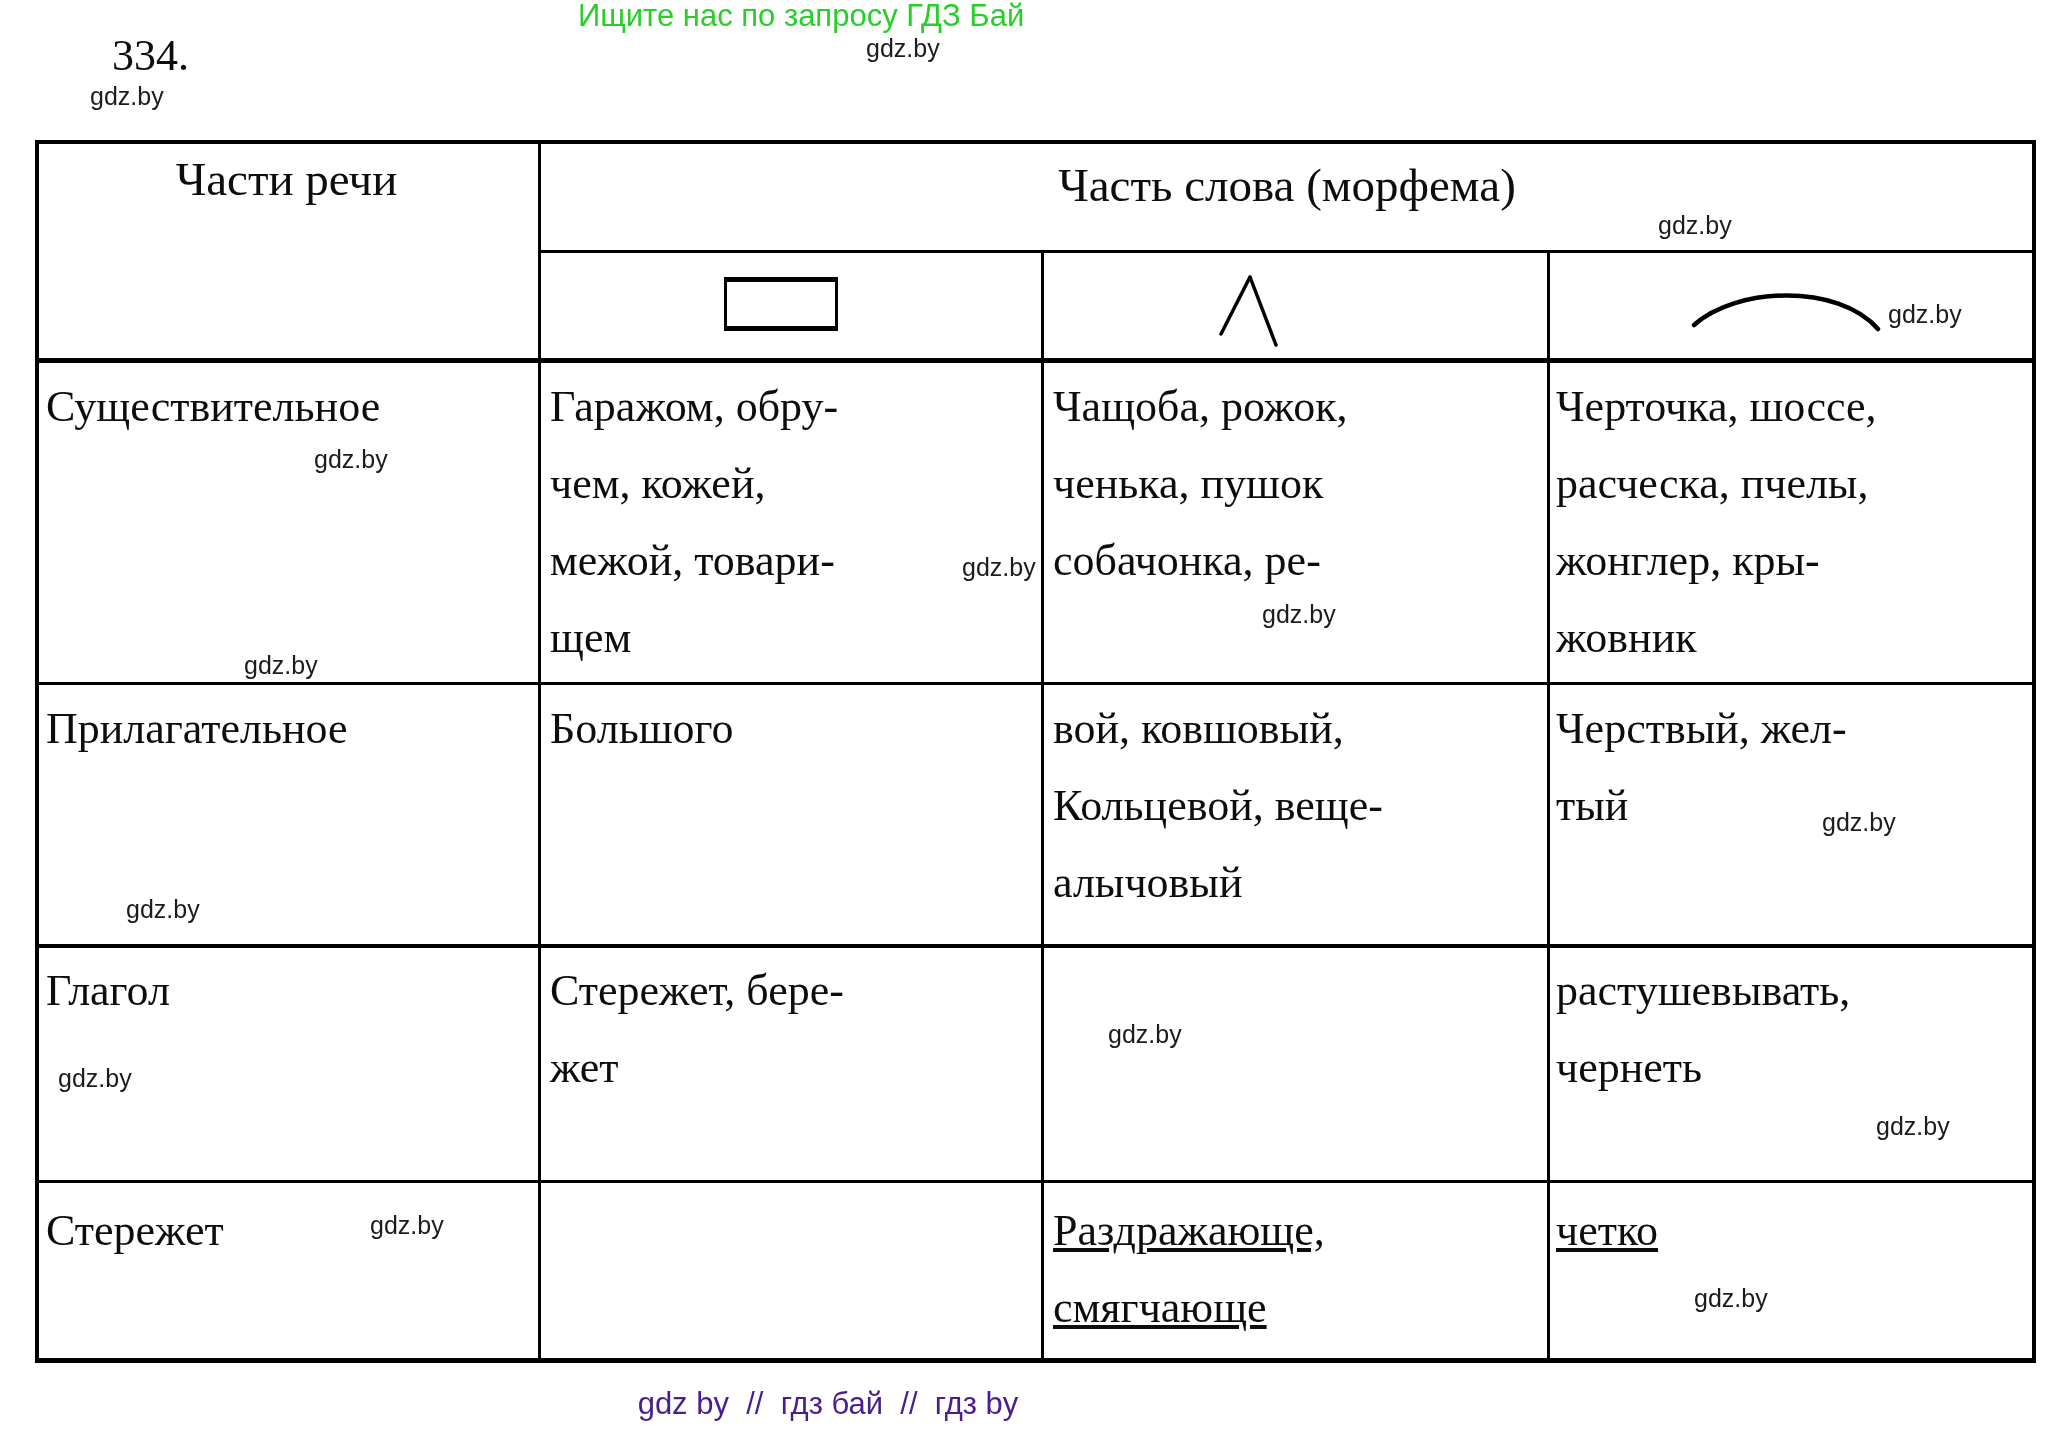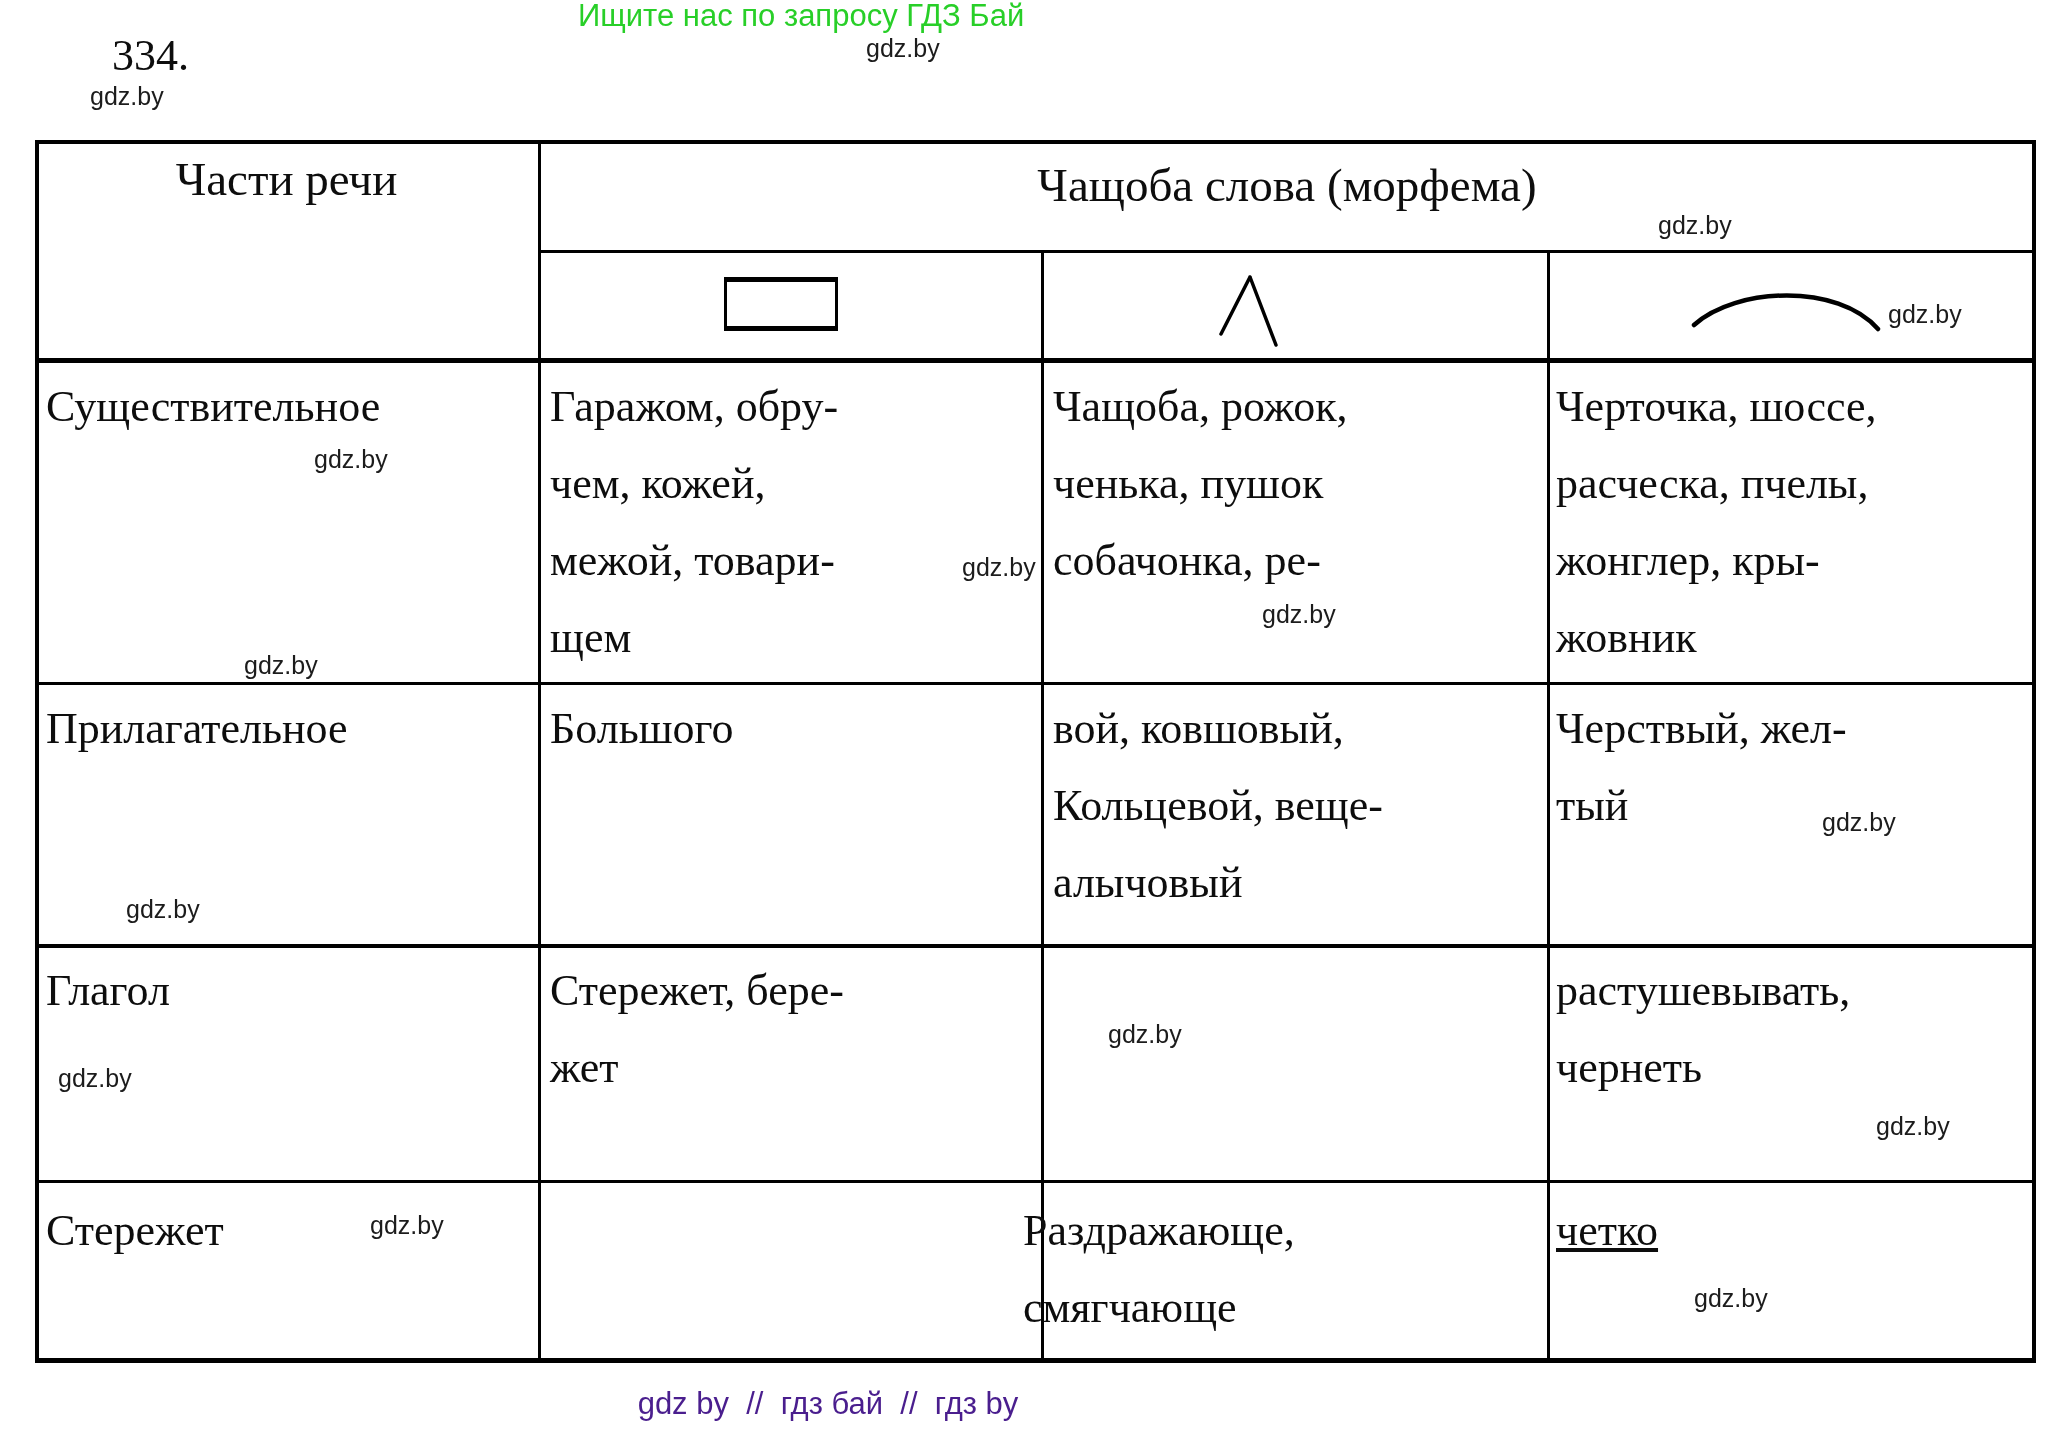--- a/index.html
+++ b/index.html
@@ -42,21 +42,21 @@
     <div class="hline" style="left:35px;top:1180px;width:2001px;height:3px;"></div>
     <div class="hline" style="left:35px;top:1358px;width:2001px;height:5px;"></div>
 
     <div class="vline" style="left:35px;top:140px;width:4px;height:1223px;"></div>
     <div class="vline" style="left:538px;top:140px;width:3px;height:1223px;"></div>
     <div class="vline" style="left:1041px;top:250px;width:3px;height:1113px;"></div>
     <div class="vline" style="left:1547px;top:250px;width:3px;height:1113px;"></div>
     <div class="vline" style="left:2032px;top:140px;width:4px;height:1223px;"></div>
 
     <div class="hdr" style="left:35px;top:152px;width:503px;">Части речи</div>
-    <div class="hdr" style="left:538px;top:158px;width:1498px;">Чащоба слова (морфема)</div>
+    <div class="hdr" style="left:538px;top:158px;width:1498px;">Часть слова (морфема)</div>
     <span class="wm" style="left:1658px;top:211px;">gdz.by</span>
 
     <div class="endbox"></div>
     <svg style="left:1208px;top:272px;" width="84" height="76" viewBox="0 0 84 76">
       <path d="M42 5 L13 62 M42 5 L68 73" stroke="#000" stroke-width="3.5" fill="none" stroke-linecap="round"></path>
     </svg>
     <svg style="left:1688px;top:283px;" width="204" height="50" viewBox="0 0 204 50">
       <path d="M6 42 C 48 4, 150 0, 190 46" stroke="#000" stroke-width="4.5" fill="none" stroke-linecap="round"></path>
     </svg>
     <span class="wm" style="left:1888px;top:300px;">gdz.by</span>
@@ -126,21 +126,21 @@
       <div class="ln">растушевывать,</div>
       <div class="ln">чернеть</div>
     </div>
     <span class="wm" style="left:1876px;top:1112px;">gdz.by</span>
 
     <div class="cellcol" style="left:46px;top:1192px;">
       <div class="ln">Стережет</div>
     </div>
     <span class="wm" style="left:370px;top:1211px;">gdz.by</span>
 
-    <div class="cellcol" style="left:1023px;top:1192px;">
+    <div class="cellcol" style="left:1053px;top:1192px;text-decoration:underline;">
       <div class="ln">Раздражающе,</div>
       <div class="ln">смягчающе</div>
     </div>
 
     <div class="cellcol" style="left:1556px;top:1192px;text-decoration:underline;">
       <div class="ln">четко</div>
     </div>
     <span class="wm" style="left:1694px;top:1284px;">gdz.by</span>
   </div>
 

